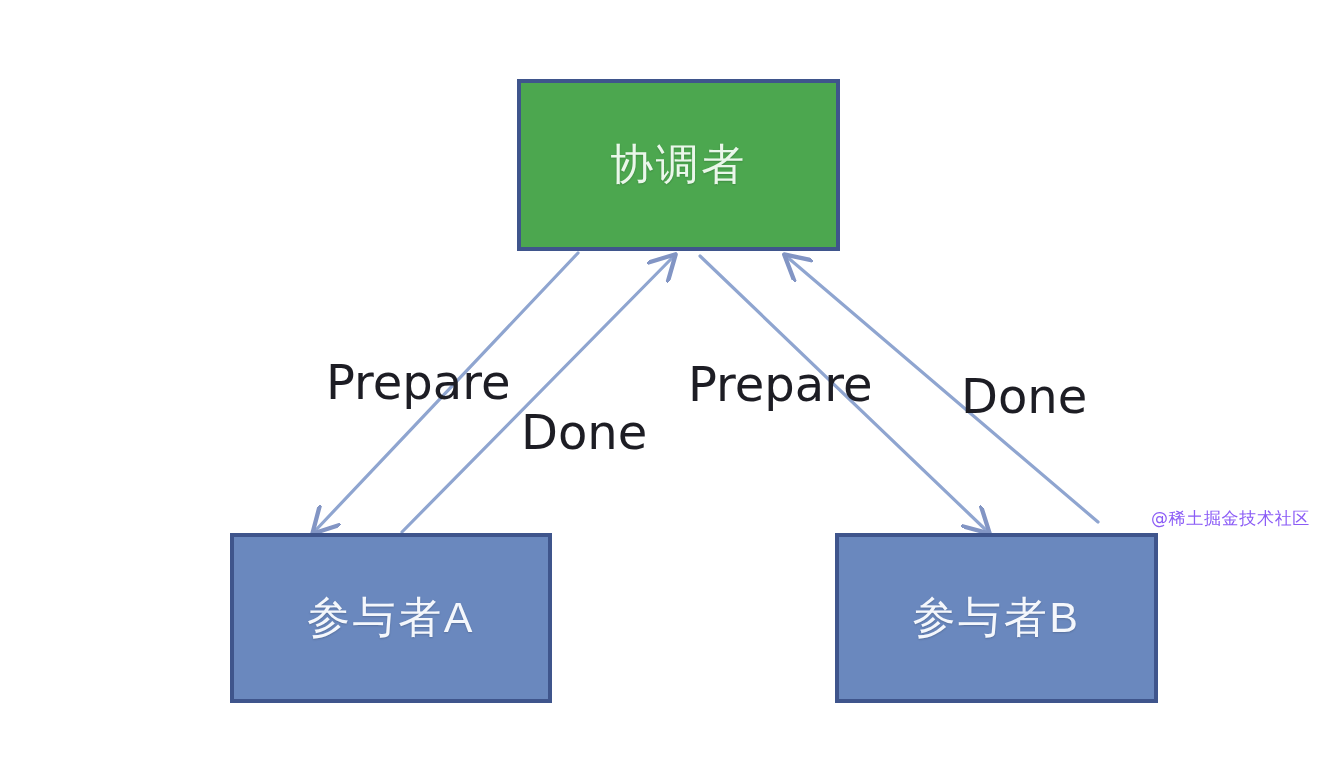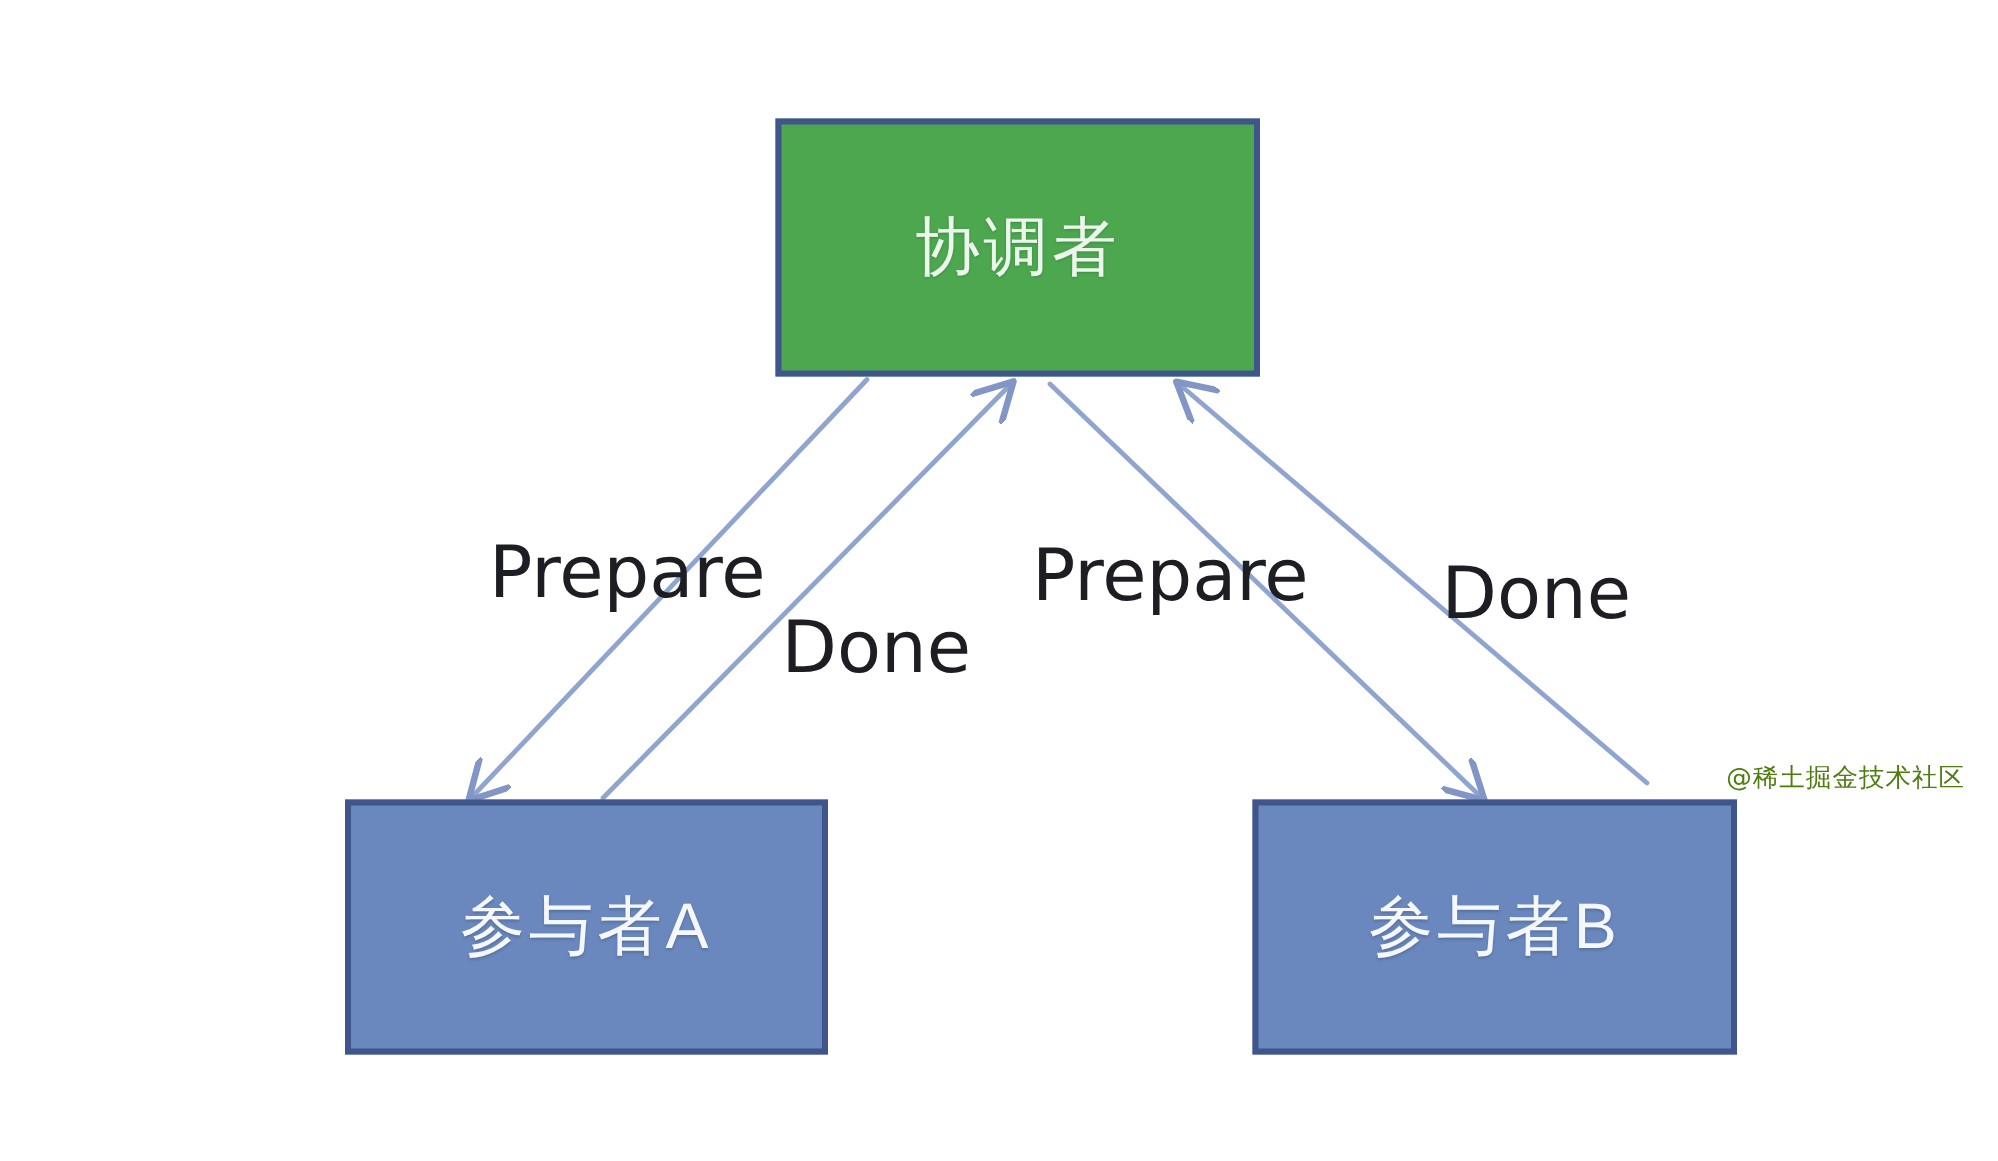--- a/index.html
+++ b/index.html
@@ -85,21 +85,21 @@
     font-family: "DejaVu Sans", "Liberation Sans", sans-serif;
   }
   #label-prepare-a { left: 326px; top: 354px; }
   #label-done-a    { left: 521px; top: 404px; }
   #label-prepare-b { left: 688px; top: 356px; }
   #label-done-b    { left: 961px; top: 368px; }
   #watermark {
     position: absolute;
     right: 22px;
     bottom: 12px;
-    color: #4d7c0f;
+    color: #8b5cf6;
     font-size: 17px;
     letter-spacing: 0.04em;
     white-space: nowrap;
     font-family: "DejaVu Sans", "Liberation Sans", sans-serif;
   }
 </style>
 </head>
 <body>
 
 <div id="canvas">

